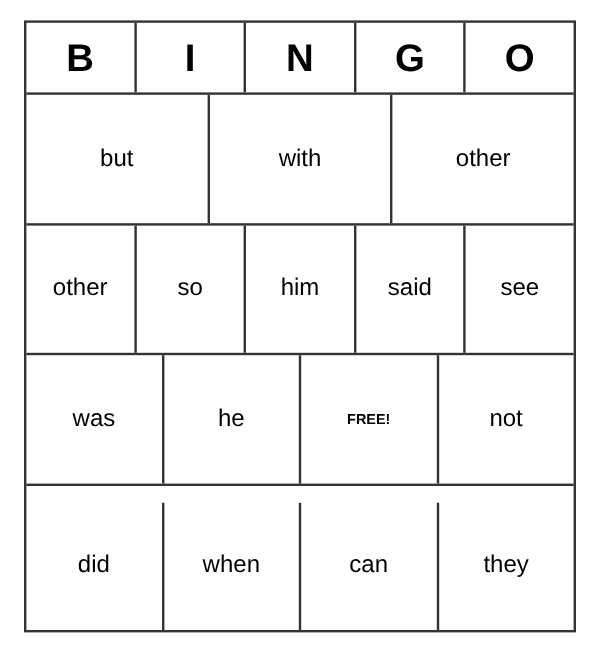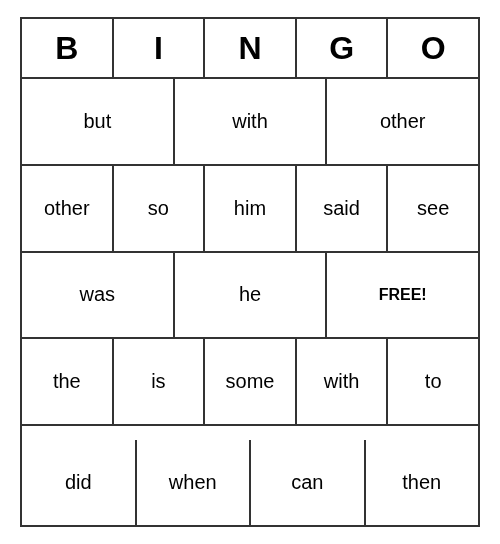--- a/index.html
+++ b/index.html
@@ -70,21 +70,21 @@
       justify-content: center;
       font-size: 20px;
       border-right: 2px solid #333;
     }
 
     .cell:last-child {
       border-right: none;
     }
 
     .free-cell {
-      font-size: 16px;
+      font-size: 12px;
       font-weight: bold;
     }
   </style>
 </head>
 <body>
 
 <div class="bingo-card">
   <div class="bingo-header">
   <div class="cell">B</div>
       <div class="cell">I</div>
@@ -102,28 +102,22 @@
         <div class="cell">other</div>
         <div class="cell">so</div>
         <div class="cell">him</div>
         <div class="cell">said</div>
         <div class="cell">see</div>
       </div>
       <div class="bingo-row">
         <div class="cell">was</div>
         <div class="cell">he</div>
         <div class="cell free-cell">FREE!</div>
-      </div>
-      <div class="bingo-row">
-        <div class="cell">the</div>
-        <div class="cell">is</div>
-        <div class="cell">some</div>
-        <div class="cell">with</div>
-        <div class="cell">to</div>
+        <div class="cell">not</div>
       </div>
       <div class="bingo-row">
         <div class="cell">did</div>
         <div class="cell">when</div>
         <div class="cell">can</div>
-        <div class="cell">then</div>
+        <div class="cell">they</div>
       </div>
     </div>
 </div>
 
 </body></html>

